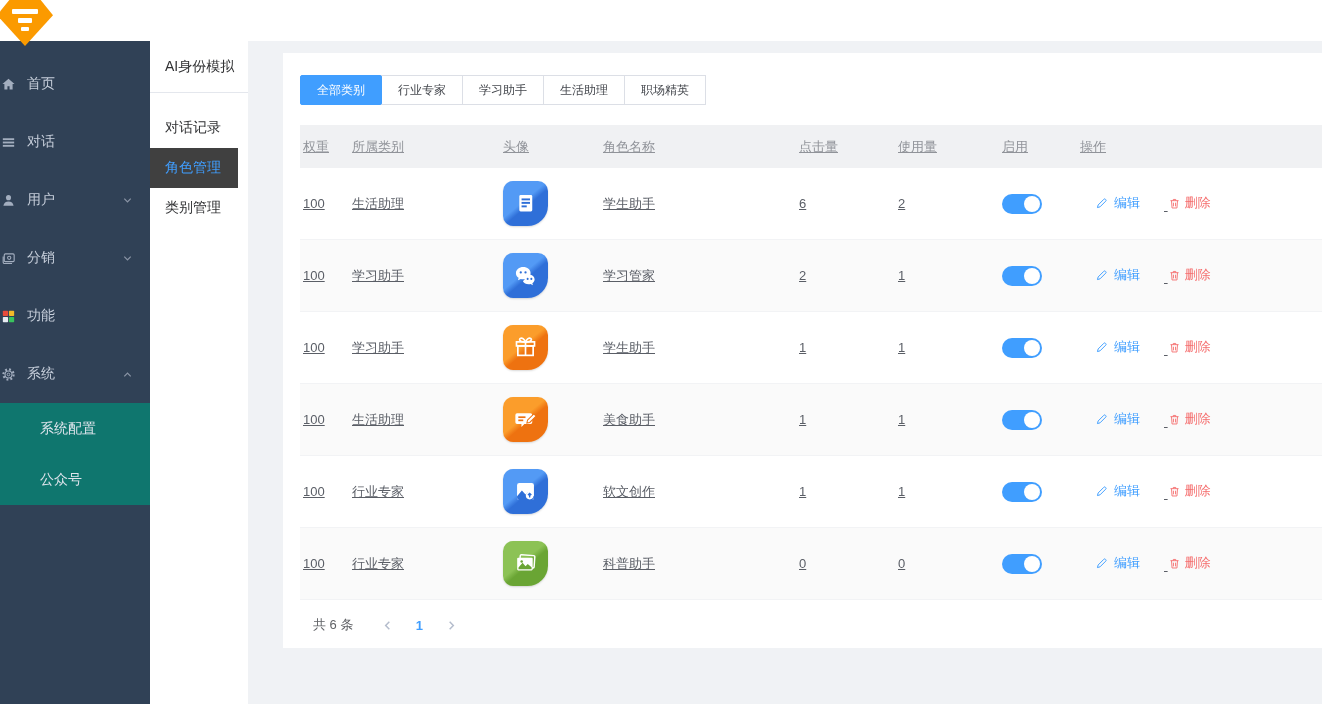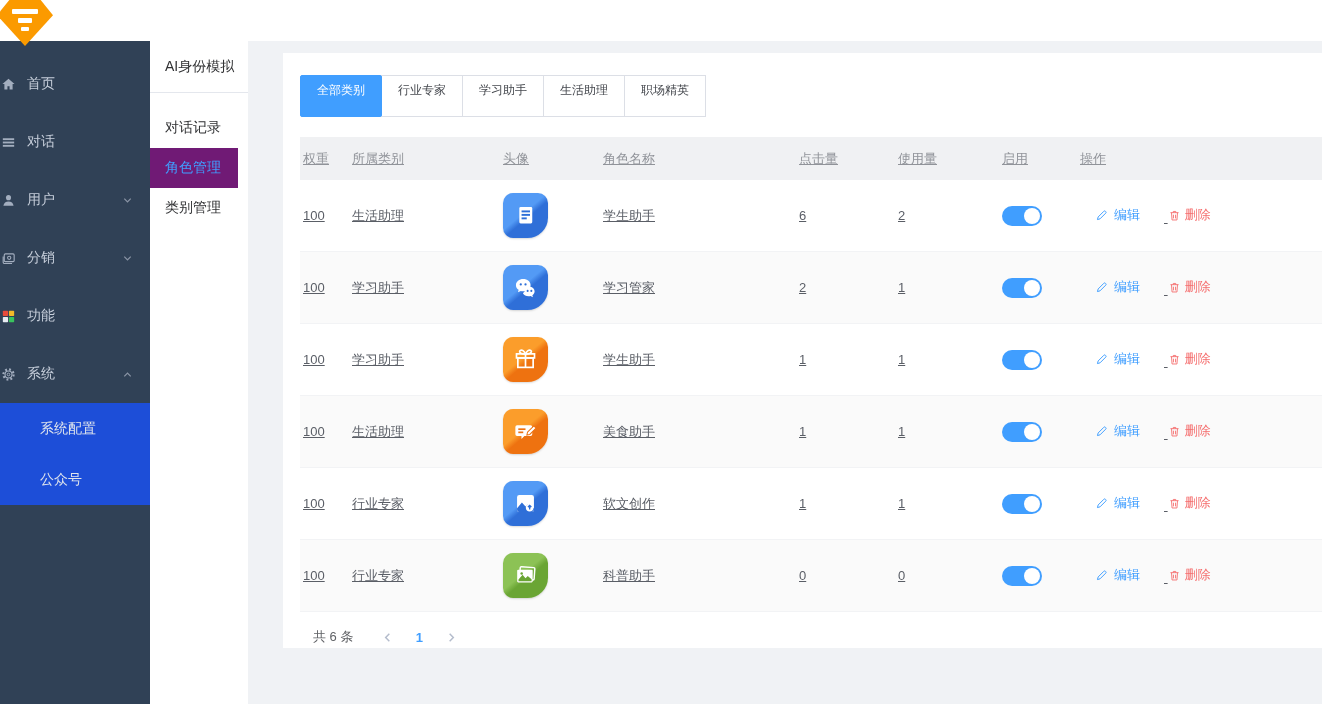--- a/index.html
+++ b/index.html
@@ -15,40 +15,40 @@
   .logo .b2 { top:18px; width:14px; height:5px; }
   .logo .b3 { top:27px; width:8px;  height:4px; }
 
   
   .sidebar { position:absolute; top:41px; left:0; bottom:0; width:150px; background:#304156; }
   .menu { padding-top:14px; }
   .menu-item { position:relative; height:58px; display:flex; align-items:center; 
                color:#c7cfdb; font-size:14px; cursor:pointer; }
   .mi-icon { width:17px; height:17px; margin-right:10px; flex:none; color:#a3aebf; }
   .chev { position:absolute; right:17px; width:11px; height:11px; color:#8a94a5; }
-  .submenu { background:#1d4ed8; }
+  .submenu { background:#0f766e; }
   .submenu-item { height:51px; display:flex; align-items:center; padding-left:40px;
                   color:#dfe4ec; font-size:14px; cursor:pointer; }
 
   
   .panel { position:absolute; top:41px; left:150px; bottom:0; width:98px; background:#ffffff; }
   .panel-title { height:52px; display:flex; align-items:center; padding-left:15px;
                  font-size:14px; color:#303133; border-bottom:1px solid #e4e7ed; }
   .panel-items { margin-top:15px; }
   .panel-item { height:40px; display:flex; align-items:center; padding-left:15px;
                 font-size:14px; color:#303133; cursor:pointer; }
-  .panel-item.active { background:#701a75; color:#409EFF; margin-right:10px; }
+  .panel-item.active { background:#404040; color:#409EFF; margin-right:10px; }
 
   
   .card { position:absolute; left:283px; top:53px; right:-20px; height:595px; background:#ffffff;
           padding:22px 0 0 17px; }
 
   
   .tabs { display:flex; }
-  .tab { height:42px; line-height:28px; padding:0 16px; font-size:12px; color:#46494f;
+  .tab { height:30px; line-height:28px; padding:0 16px; font-size:12px; color:#46494f;
          background:#fff; border:1px solid #dcdfe6; margin-left:-1px; cursor:pointer; white-space:nowrap; }
   .tab:first-child { margin-left:0; }
   .tab.active { background:#409EFF; border-color:#409EFF; color:#fff; border-radius:2px; position:relative; }
 
   
   .table { margin-top:20px; }
   .thead { display:flex; height:43px; align-items:center; background:#f0f1f3; color:#909399; font-size:13px; }
   .tbody .tr { display:flex; height:72px; align-items:center; font-size:13px; color:#5a5e66;
                border-bottom:1px solid #f2f3f5; background:#fff; }
   .tbody .tr:nth-child(even) { background:#fafafa; }

